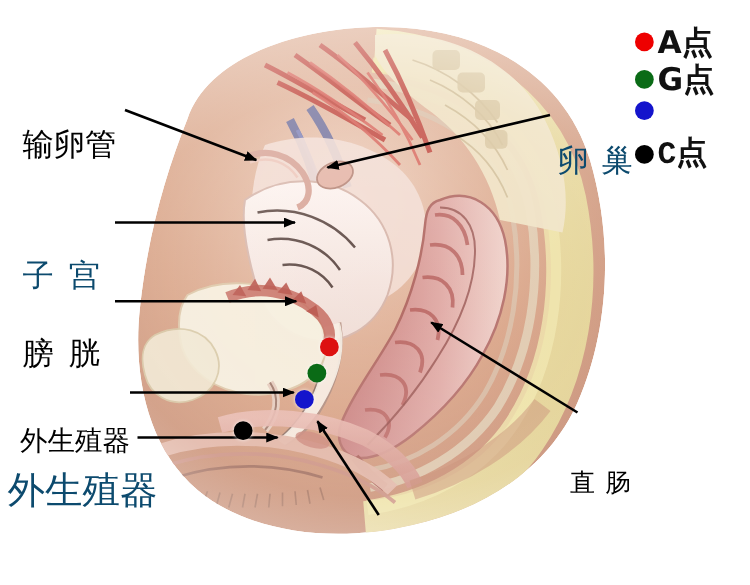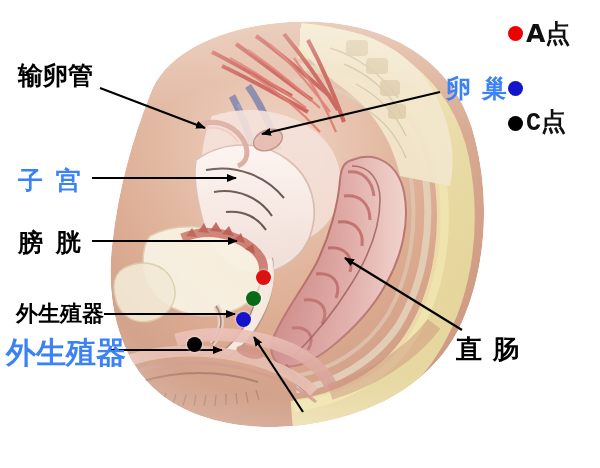--- a/index.html
+++ b/index.html
@@ -19,26 +19,27 @@
   }
   .figure-layer {
     position: absolute;
     left: 0;
     top: 0;
     width: 600px;
     height: 468px;
   }
   .label {
     position: absolute;
-    font-weight: bold;
+    font-weight: normal;
     white-space: nowrap;
     line-height: 1;
+    margin-top: 40px;
   }
   .label-black { color: #000000; }
-  .label-red { color: #3b82f6; }
+  .label-red { color: #0c4a6e; }
   .legend-item {
     position: absolute;
     display: flex;
     align-items: center;
     white-space: nowrap;
     text-align: right;
   }
   .legend-dot {
     width: 15px;
     height: 15px;
@@ -286,28 +287,32 @@
   <div class="label label-black" style="left:18px; top:230px; font-size:25px; letter-spacing:2px;">膀 胱</div>
 
   <div class="label label-red" style="left:18px; top:168px; font-size:25px; letter-spacing:2px;">子 宫</div>
 
   <div class="label label-black" style="left:16px; top:303px; font-size:22px;">外生殖器</div>
 
   <div class="label label-red" style="left:6px; top:338px; font-size:30px;">外生殖器</div>
 
   <div class="label label-red" style="left:446px; top:76px; font-size:25px; letter-spacing:1px;">卵 巢</div>
 
-  <div class="label label-black" style="left:456px; top:336px; font-size:26px; letter-spacing:1px;">直 肠</div>
+  <div class="label label-black" style="left:456px; top:336px; font-size:20px; letter-spacing:1px;">直 肠</div>
 
 
   <div class="legend-item" style="left:508px; top:21px;">
     <span class="legend-dot" style="background:#ee0000;"></span>
     <span class="legend-text">A点</span>
   </div>
 
+  <div class="legend-item" style="left:508px; top:51px;">
+    <span class="legend-dot" style="background:#0a6b16;"></span>
+    <span class="legend-text">G点</span>
+  </div>
 
   <div class="legend-item" style="left:508px; top:81px;">
     <span class="legend-dot" style="background:#1414cc;"></span>
   </div>
 
   <div class="legend-item" style="left:508px; top:111px;font-family:Liberation Mono, monospace;">
     <span class="legend-dot" style="background:#000000;"></span>
     <span class="legend-text">C点</span>
   </div>
 

